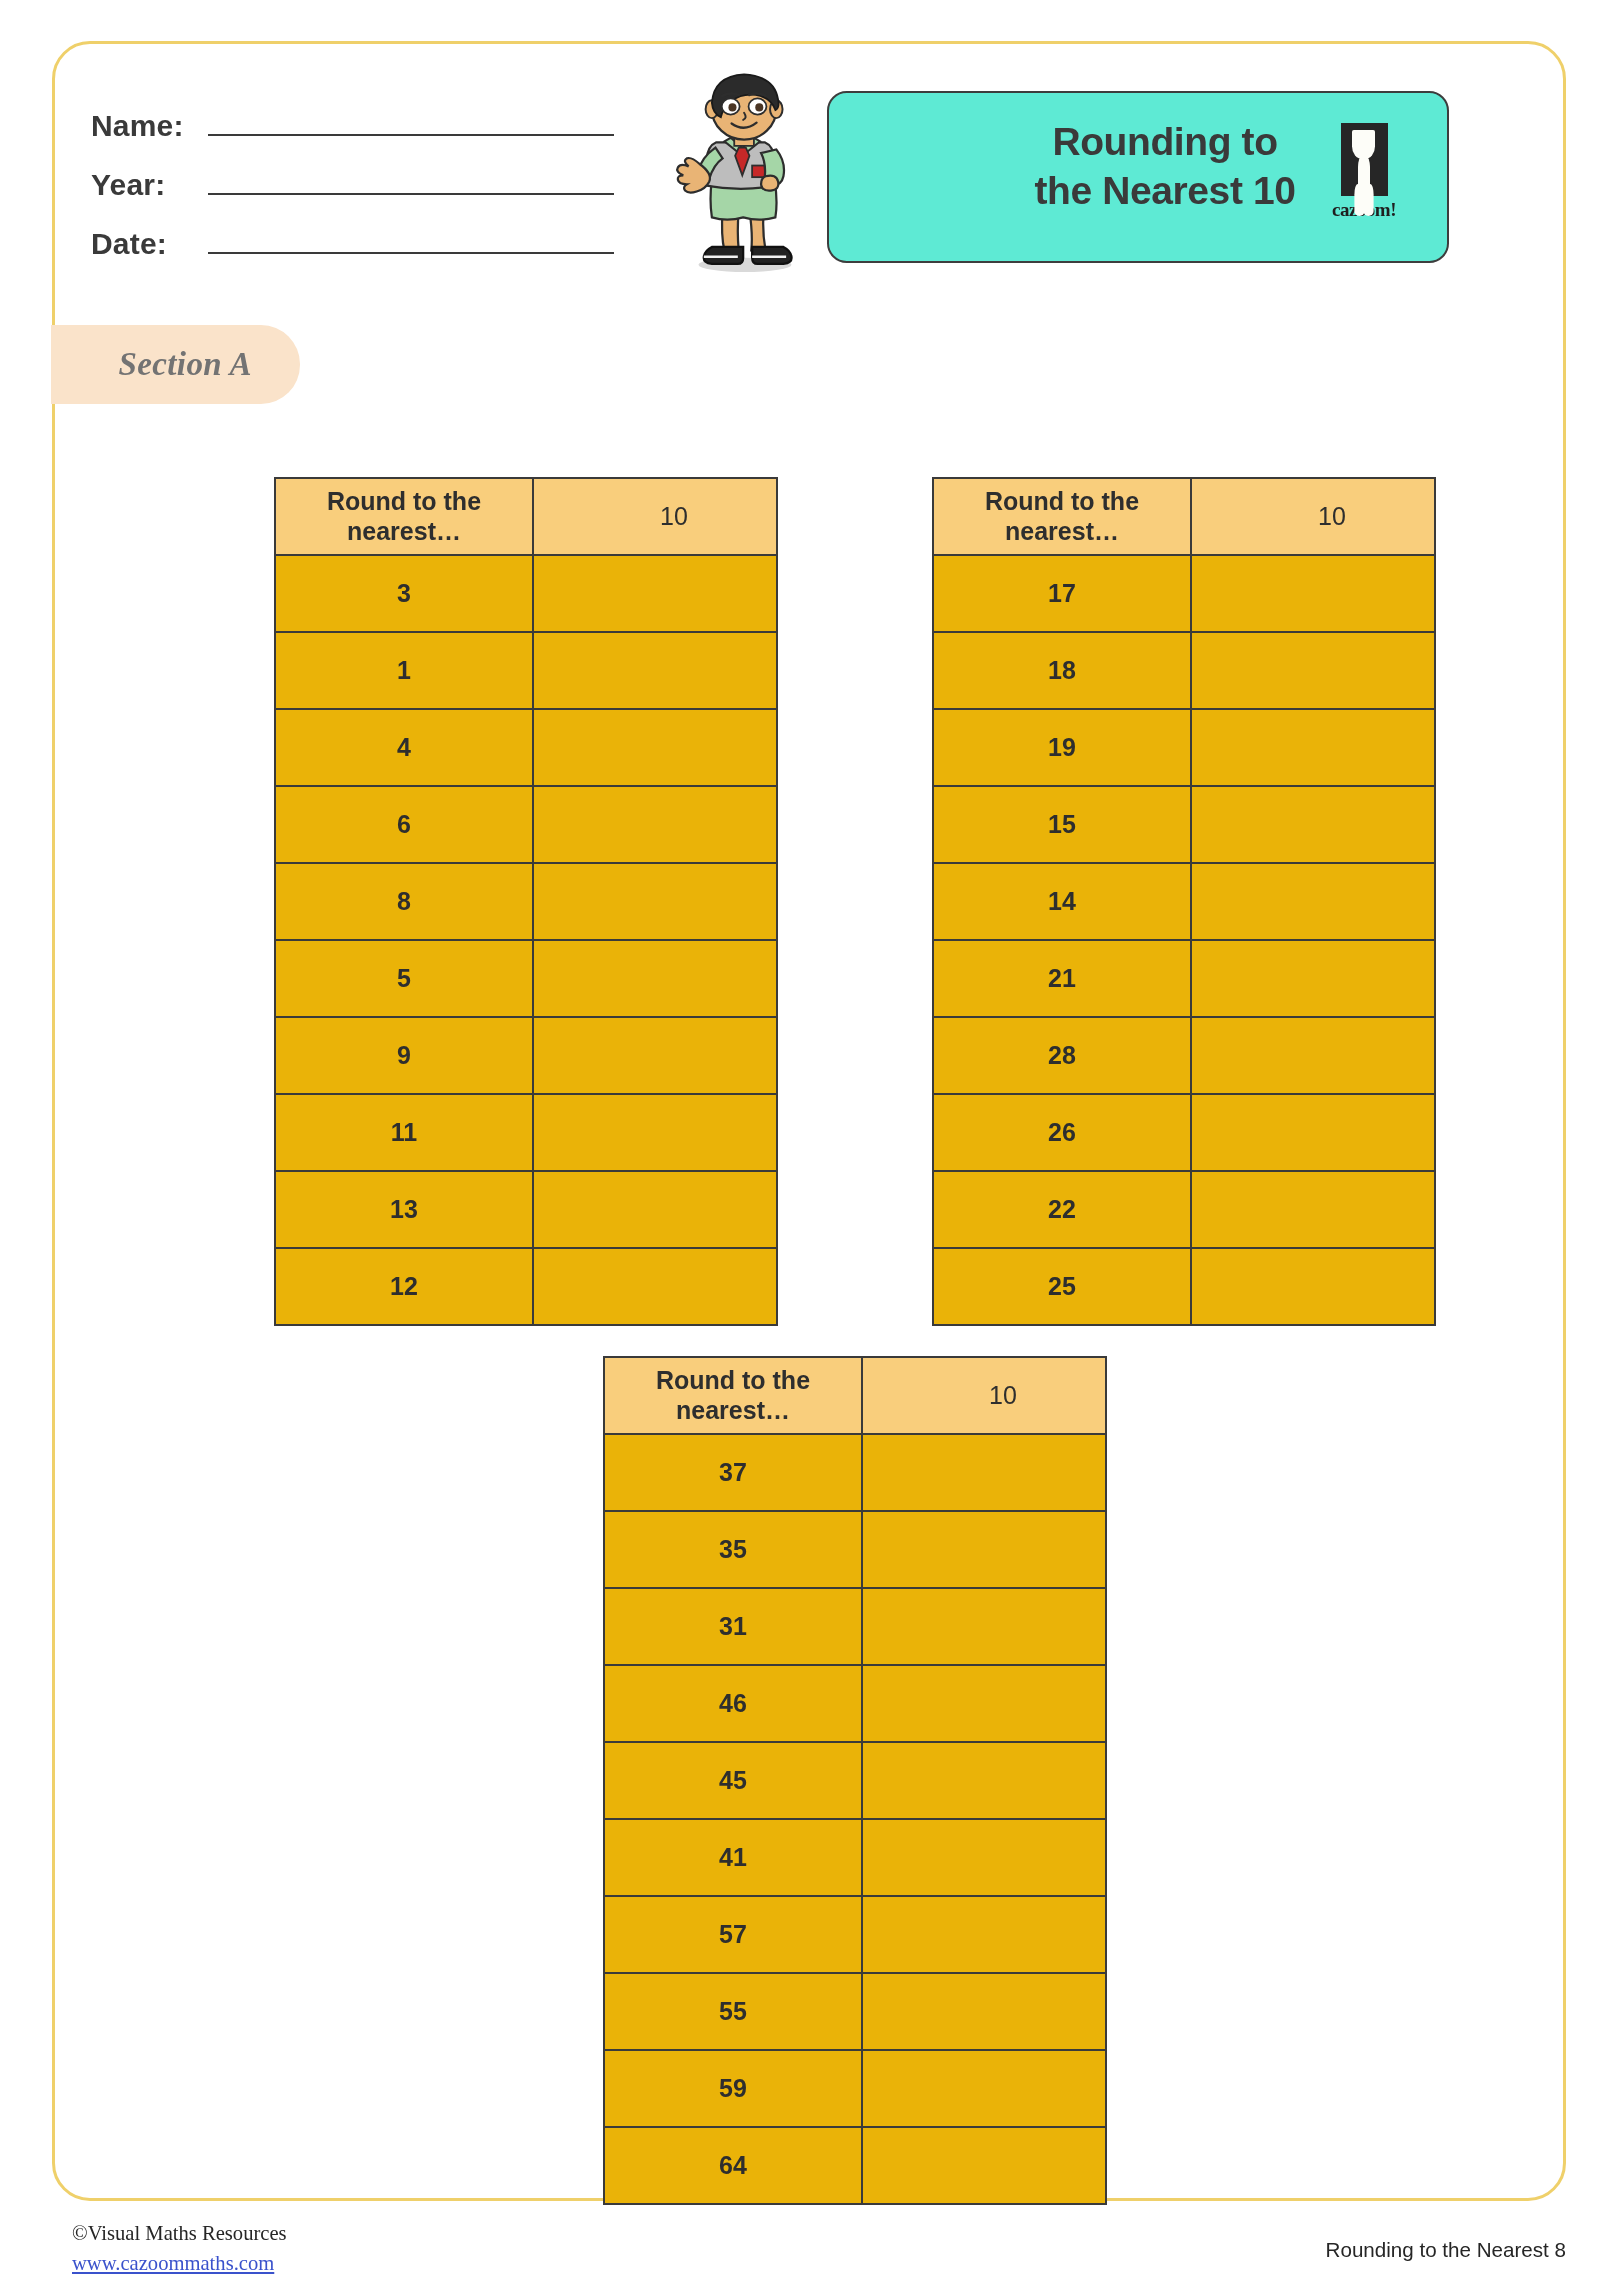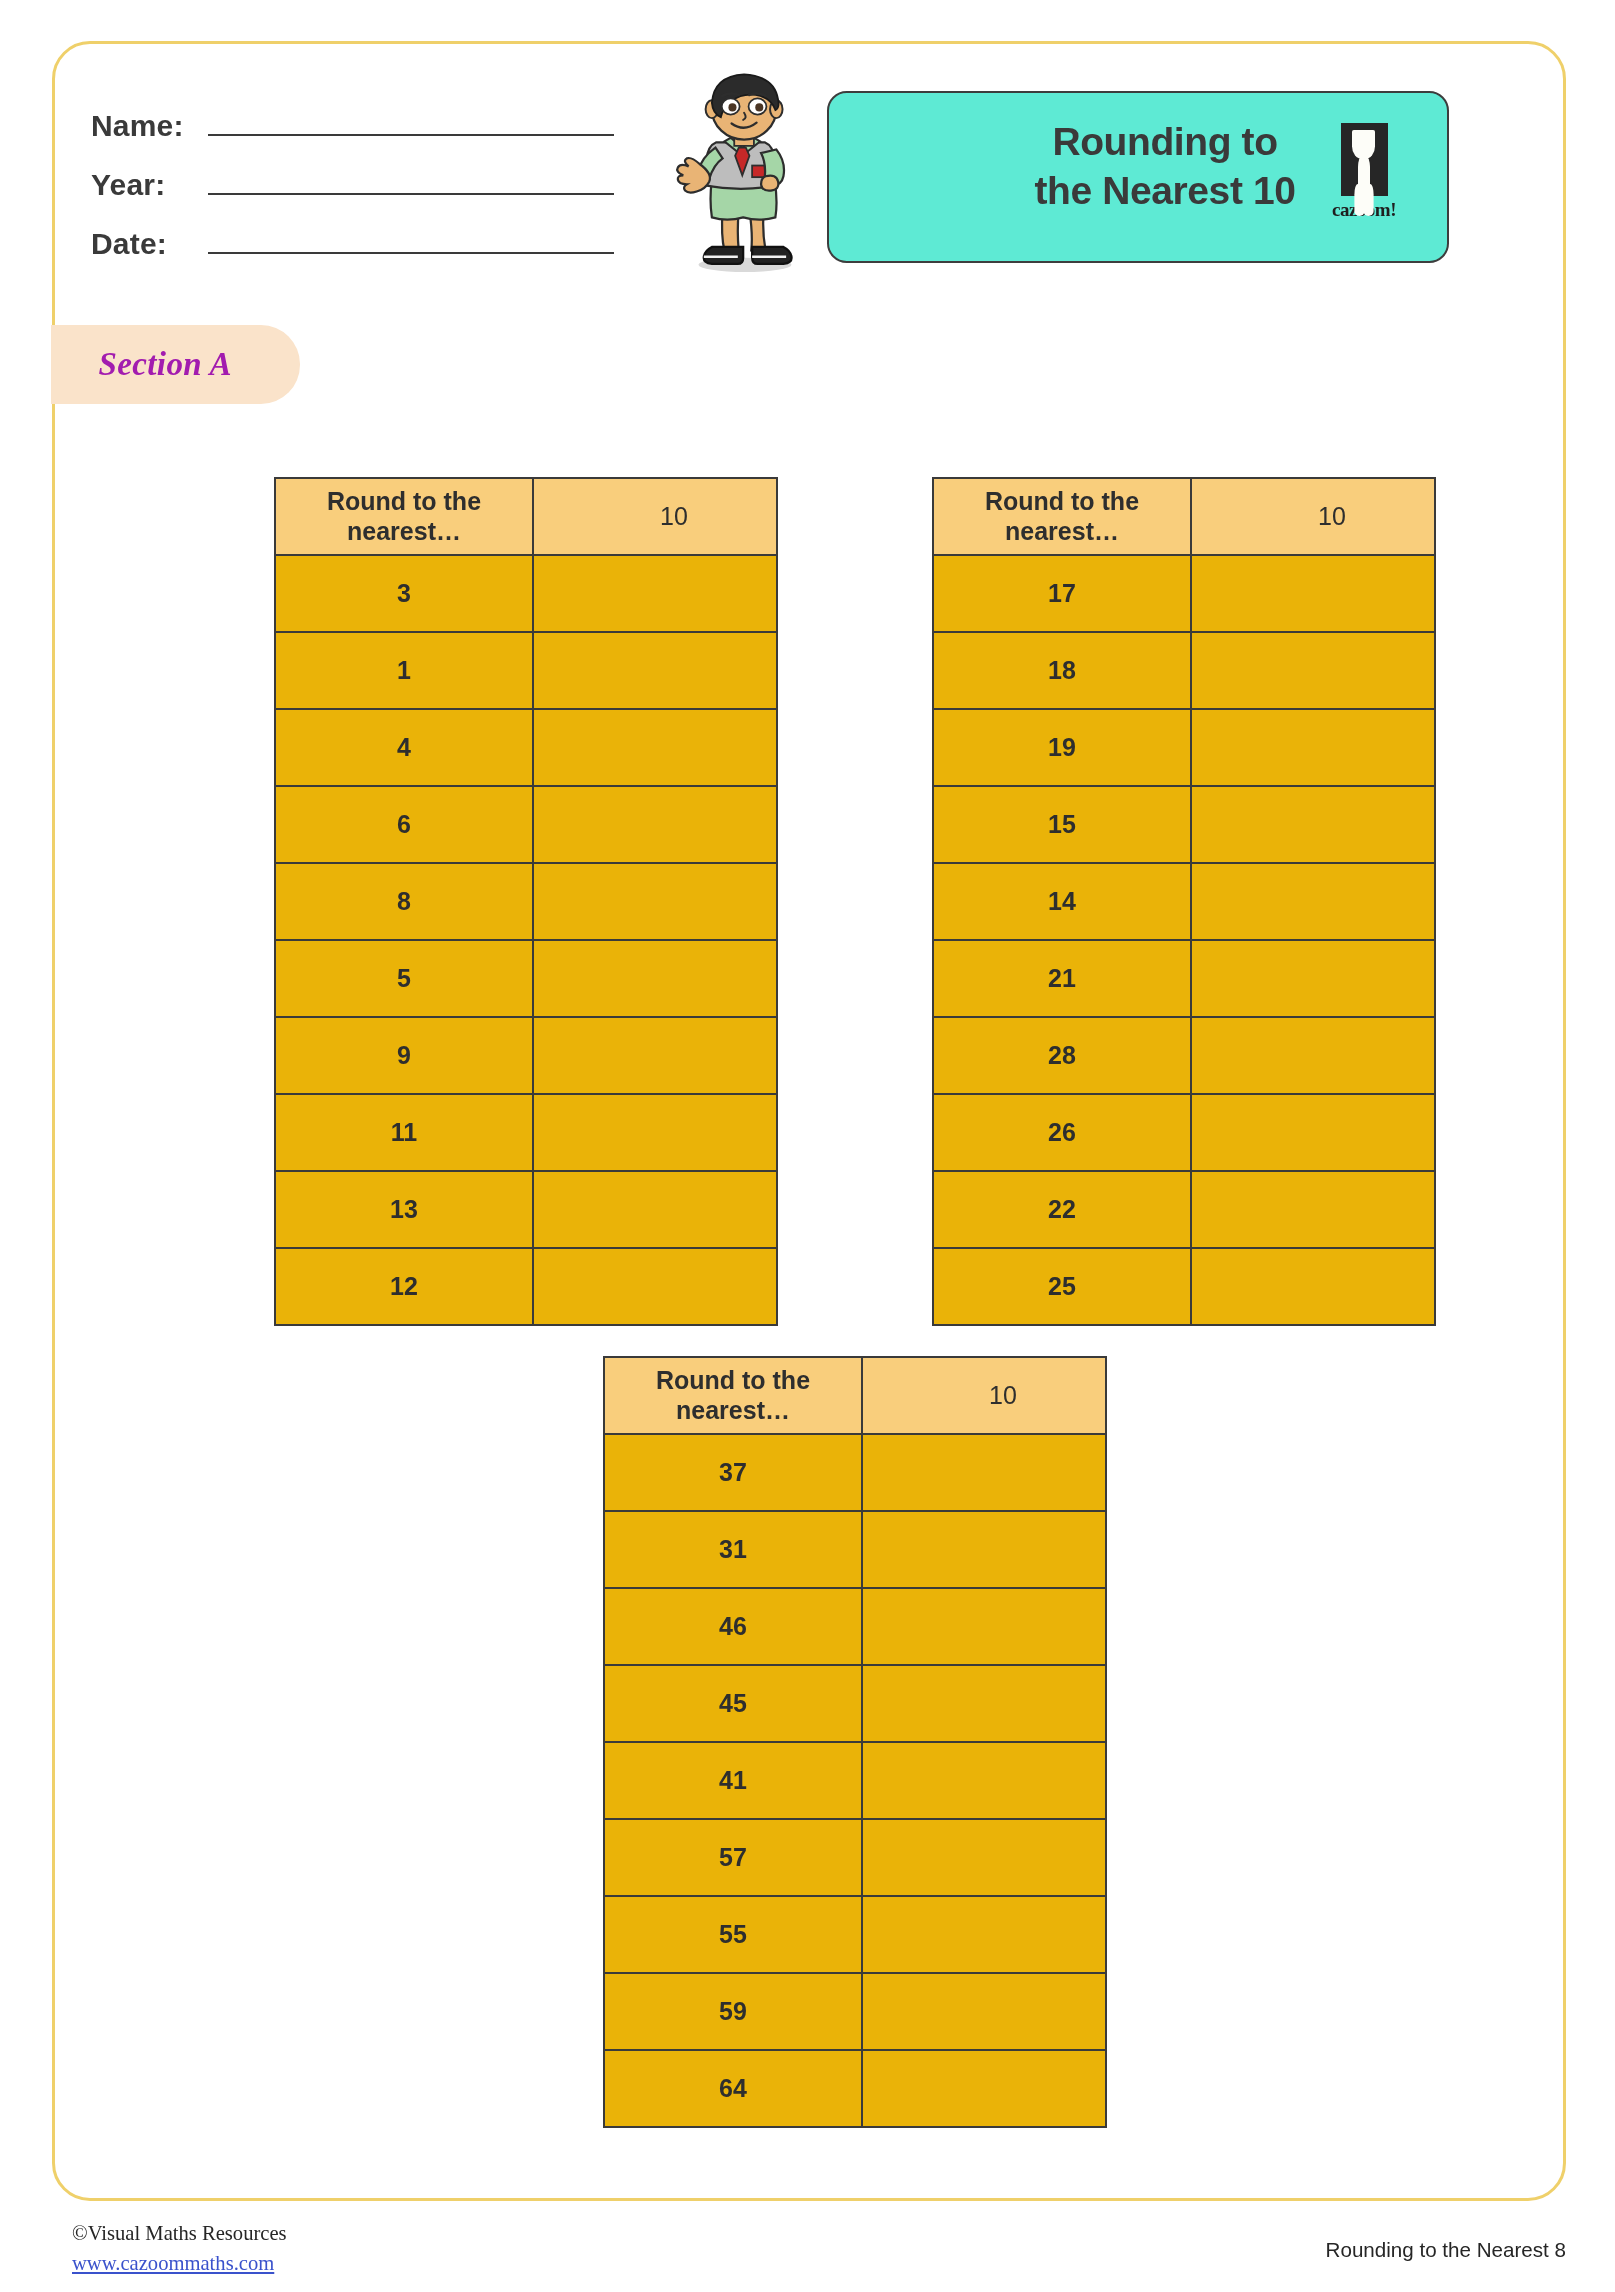--- a/index.html
+++ b/index.html
@@ -153,22 +153,22 @@
     background: #FAE3CA;
     border-radius: 0 39px 39px 0;
     display: flex;
     align-items: center;
   }
   #section-badge-label {
     font-family: "Liberation Serif", serif;
     font-style: italic;
     font-weight: bold;
     font-size: 33px;
-    color: #a21caf;
-    margin-left: 47px;
+    color: #737373;
+    margin-left: 67px;
     letter-spacing: 0.4px;
   }
 
   
   .rounding-table {
     position: absolute;
     border-collapse: collapse;
     table-layout: fixed;
     background: #eab308;
   }
@@ -434,20 +434,24 @@
         <th class="col-prompt">Round to the nearest…</th>
         <th class="col-target">10</th>
       </tr>
     </thead>
     <tbody>
         <tr>
           <td class="value-cell">37</td>
           <td class="answer-cell"></td>
         </tr>
         <tr>
+          <td class="value-cell">35</td>
+          <td class="answer-cell"></td>
+        </tr>
+        <tr>
           <td class="value-cell">31</td>
           <td class="answer-cell"></td>
         </tr>
         <tr>
           <td class="value-cell">46</td>
           <td class="answer-cell"></td>
         </tr>
         <tr>
           <td class="value-cell">45</td>
           <td class="answer-cell"></td>

